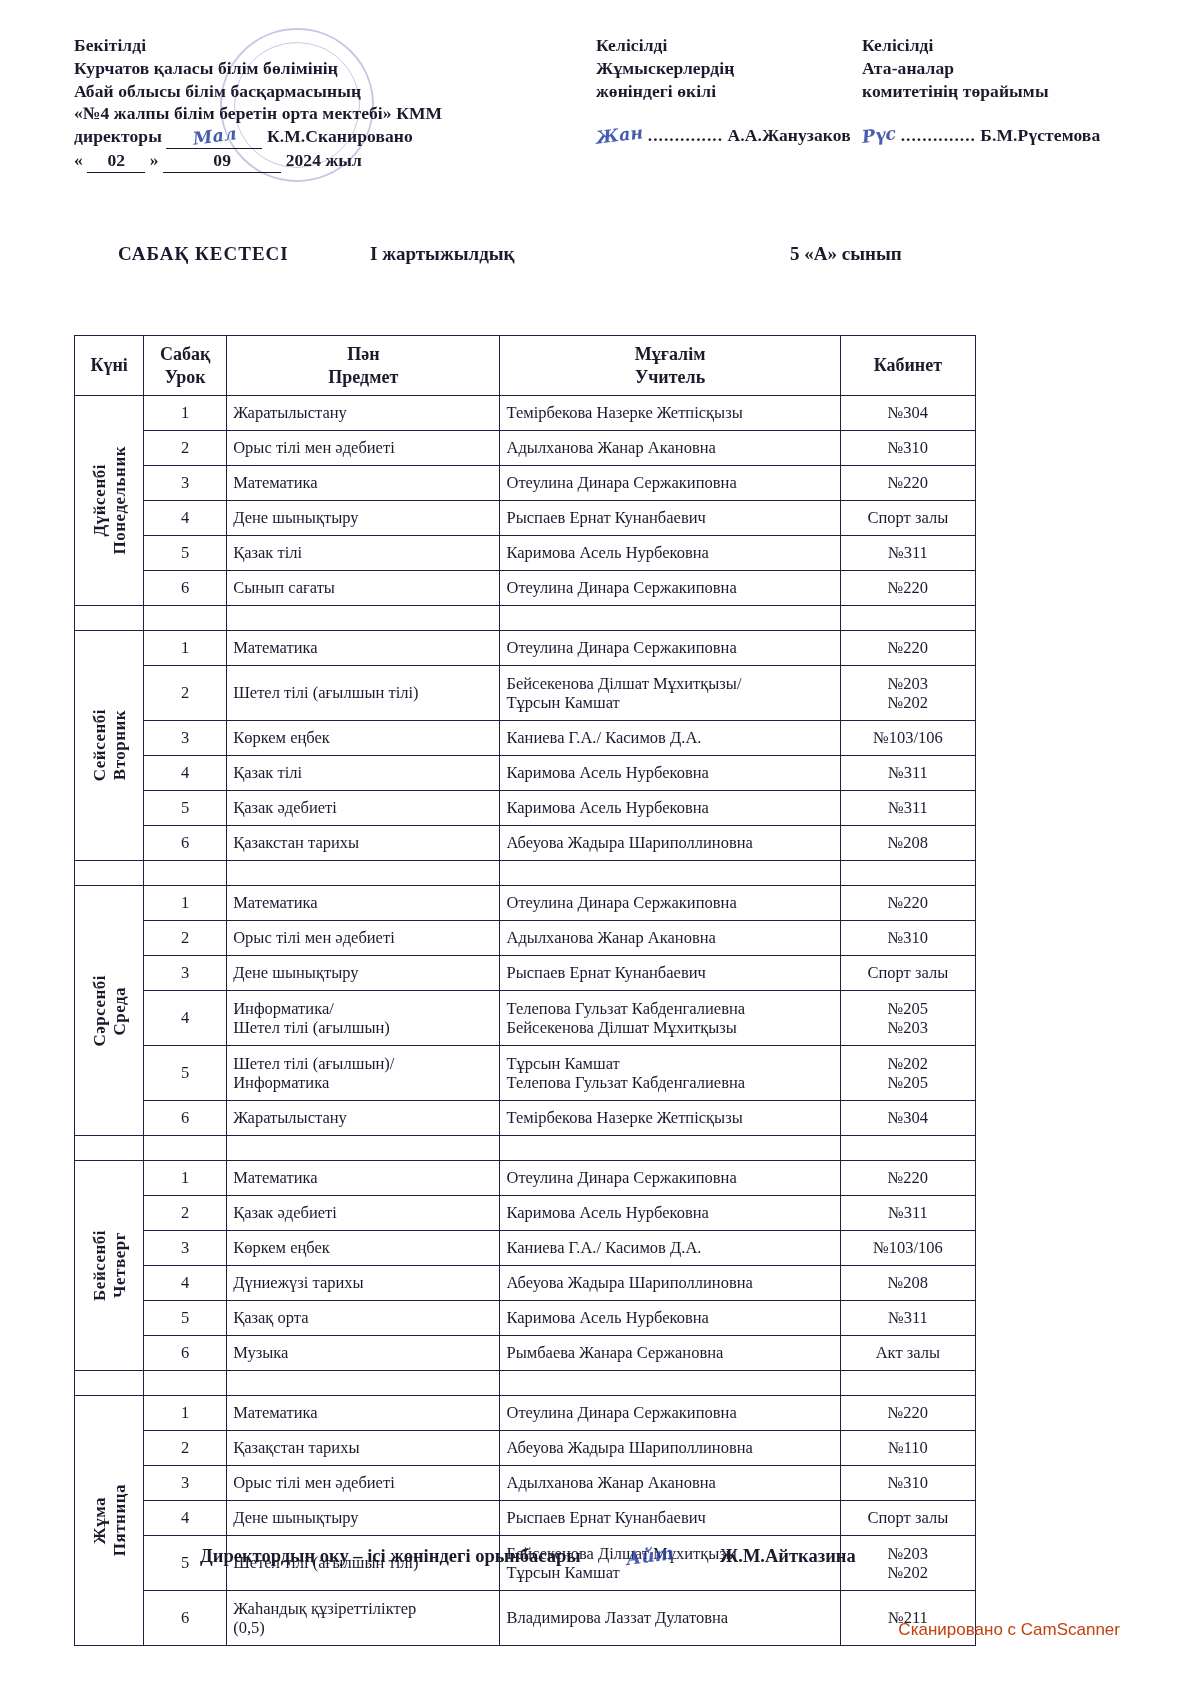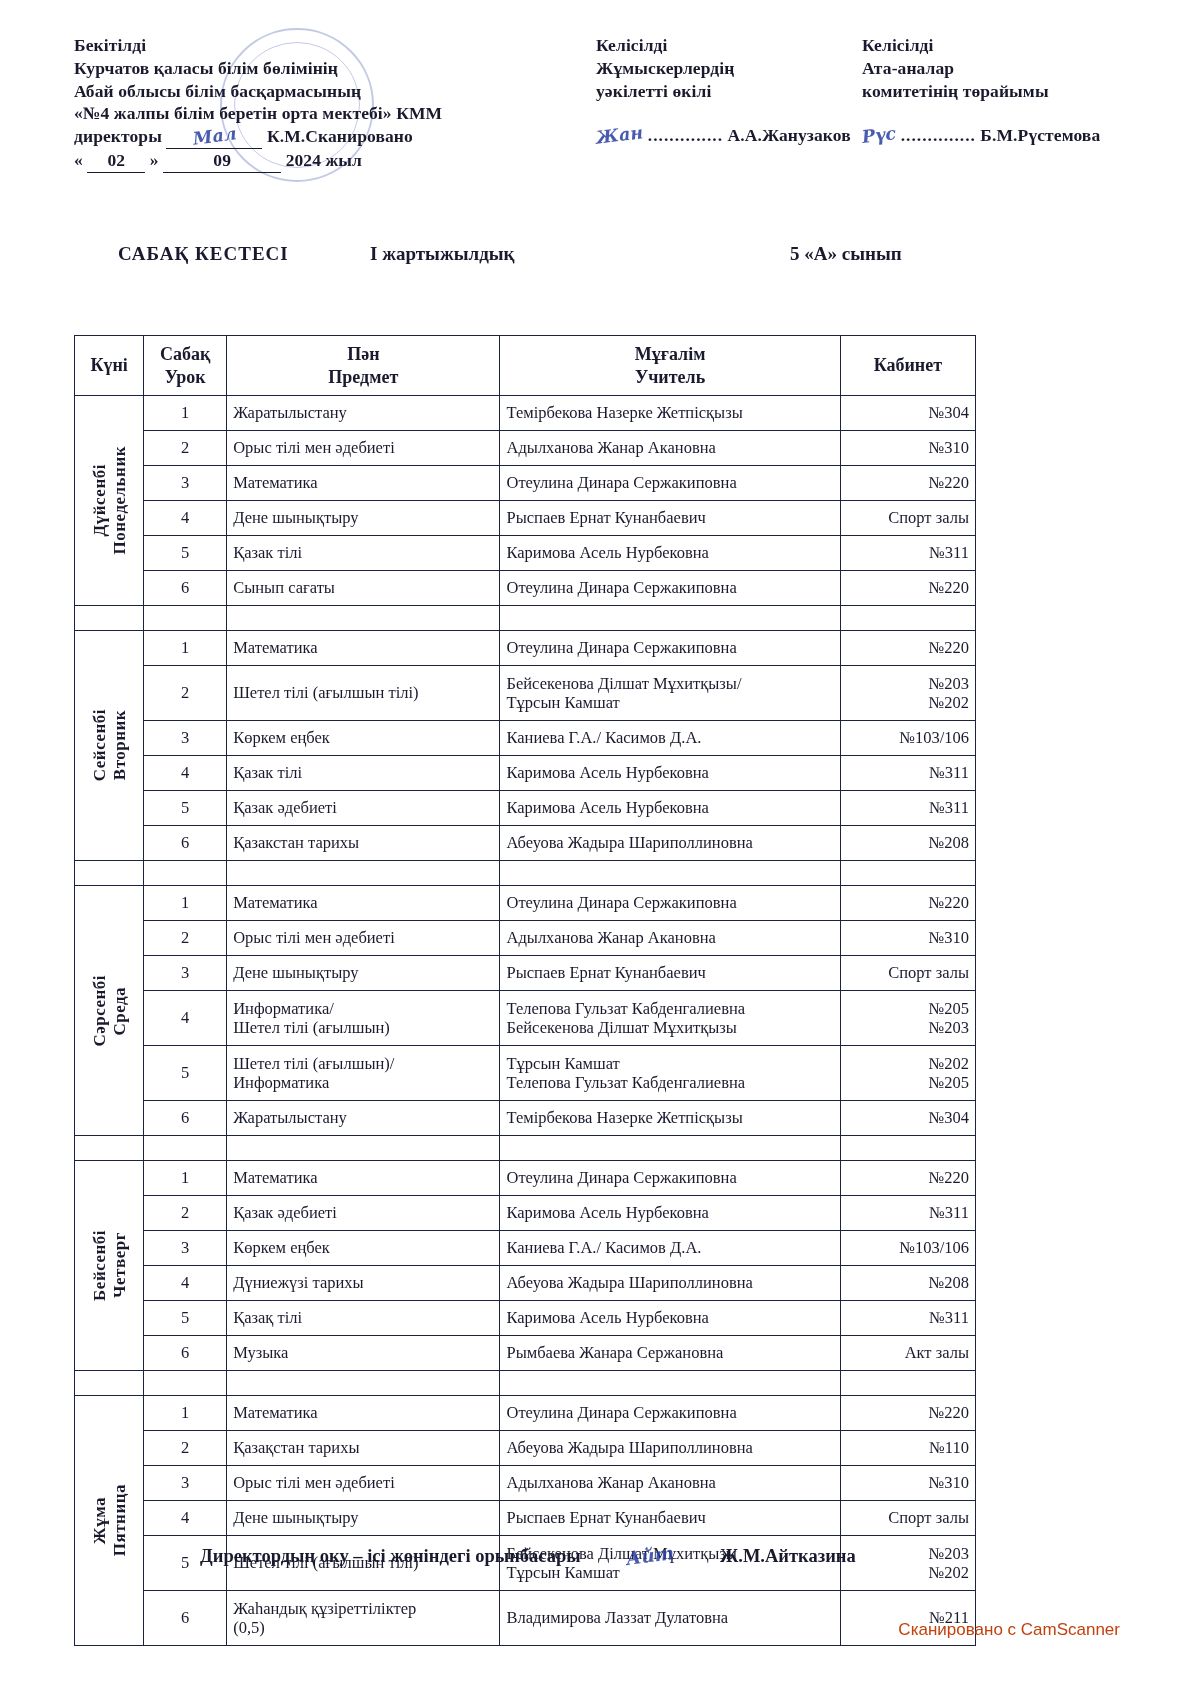--- a/index.html
+++ b/index.html
@@ -112,21 +112,21 @@
     font-weight: bold;
     font-size: 18px;
     text-align: center;
     padding: 7px 4px;
     line-height: 1.25;
   }
   .c-day   { width: 62px; }
   .c-num   { width: 78px; text-align: center; }
   .c-subj  { width: 310px; }
   .c-teach { width: 396px; }
-  .c-room  { width: 140px; text-align: right; }
+  .c-room  { width: 140px; text-align: center; }
 
   td.daycell {
     text-align: center;
     font-weight: bold;
     font-size: 17px;
     padding: 0;
   }
   .vert {
     writing-mode: vertical-rl;
     transform: rotate(180deg);
@@ -193,21 +193,21 @@
         <span class="blank-under" style="min-width:58px">02</span>
         <span>»</span>
         <span class="blank-under" style="min-width:118px">09</span>
         <span>2024 жыл</span>
       </div>
     </div>
 
     <div class="hdr-col hdr-mid">
       <div>Келісілді</div>
       <div>Жұмыскерлердің</div>
-      <div>уәкілетті өкілі</div>
+      <div>жөніндегі өкілі</div>
       <div class="sig-line" style="margin-top:22px">
         <span class="handwrite">Жан</span>
         <span class="dots">..............</span>
         <span>А.А.Жанузаков</span>
       </div>
     </div>
 
     <div class="hdr-col hdr-right">
       <div>Келісілді</div>
       <div>Ата-аналар</div>
@@ -442,21 +442,21 @@
           <td class="c-room">№103/106</td>
         </tr>
         <tr class="lesson">
           <td class="c-num">4</td>
           <td class="c-subj">Дүниежүзі тарихы</td>
           <td class="c-teach">Абеуова  Жадыра Шариполлиновна</td>
           <td class="c-room">№208</td>
         </tr>
         <tr class="lesson">
           <td class="c-num">5</td>
-          <td class="c-subj">Қазақ тілі</td>
+          <td class="c-subj">Қазақ орта</td>
           <td class="c-teach">Каримова Асель Нурбековна</td>
           <td class="c-room">№311</td>
         </tr>
         <tr class="lesson">
           <td class="c-num">6</td>
           <td class="c-subj">Музыка</td>
           <td class="c-teach">Рымбаева Жанара Сержановна</td>
           <td class="c-room">Акт залы</td>
         </tr>
         <tr class="spacer">

